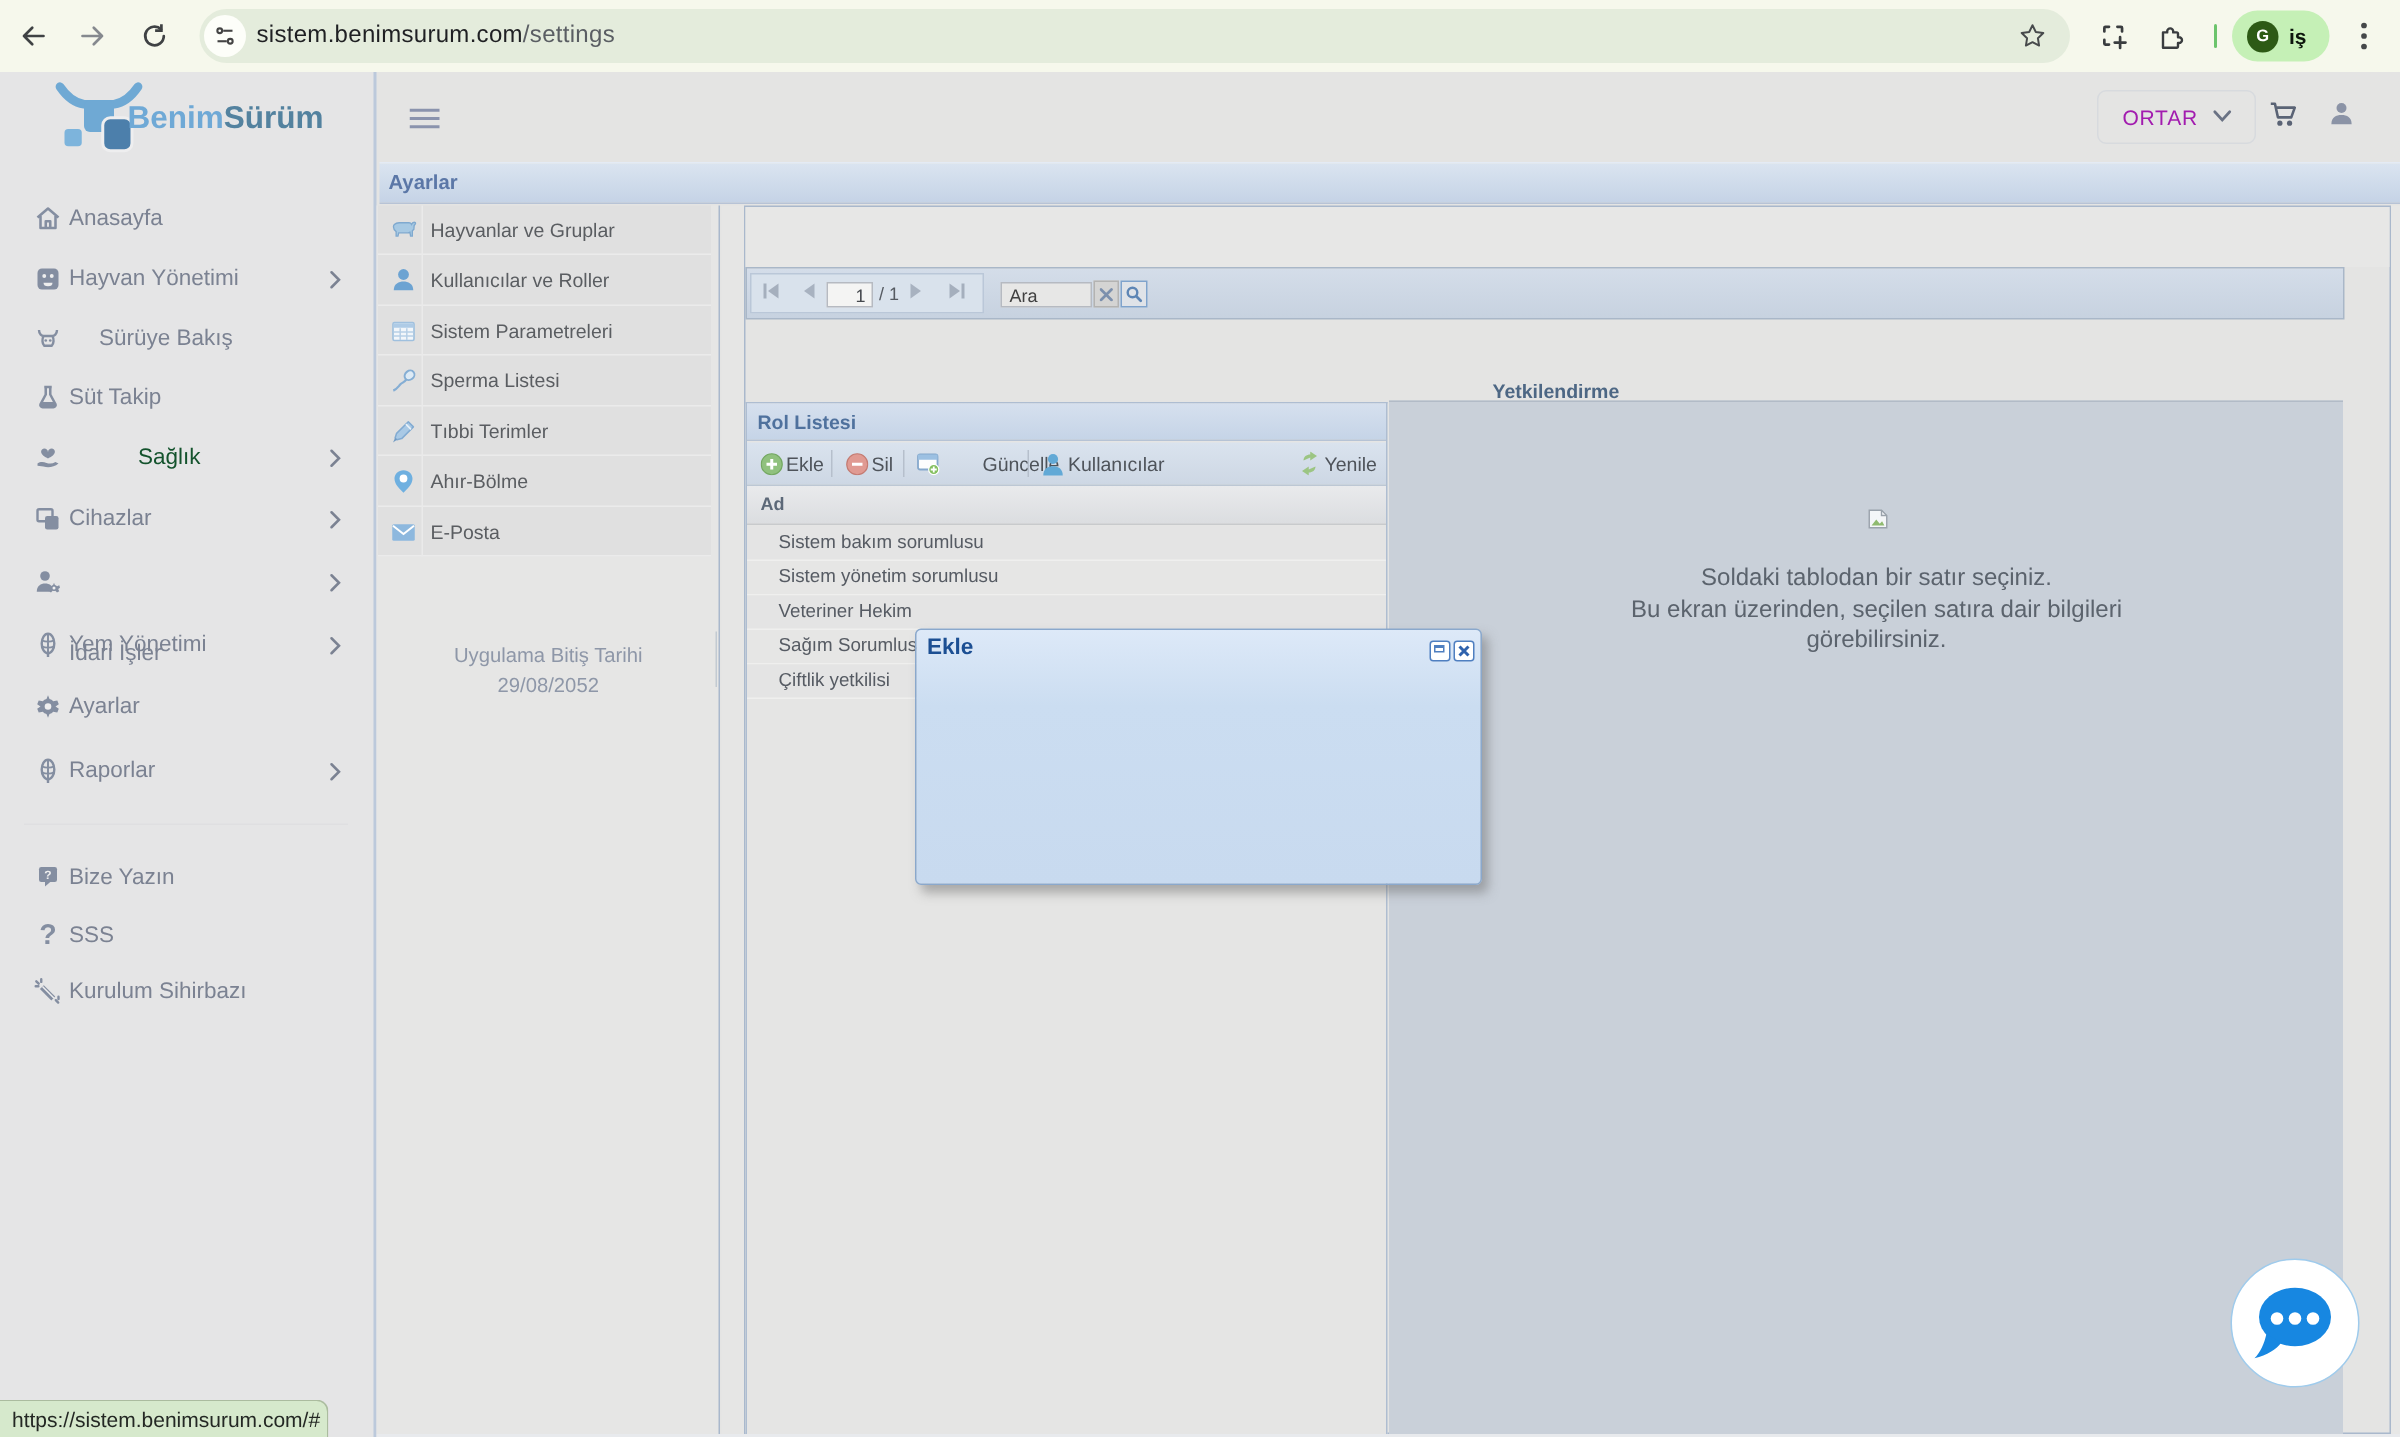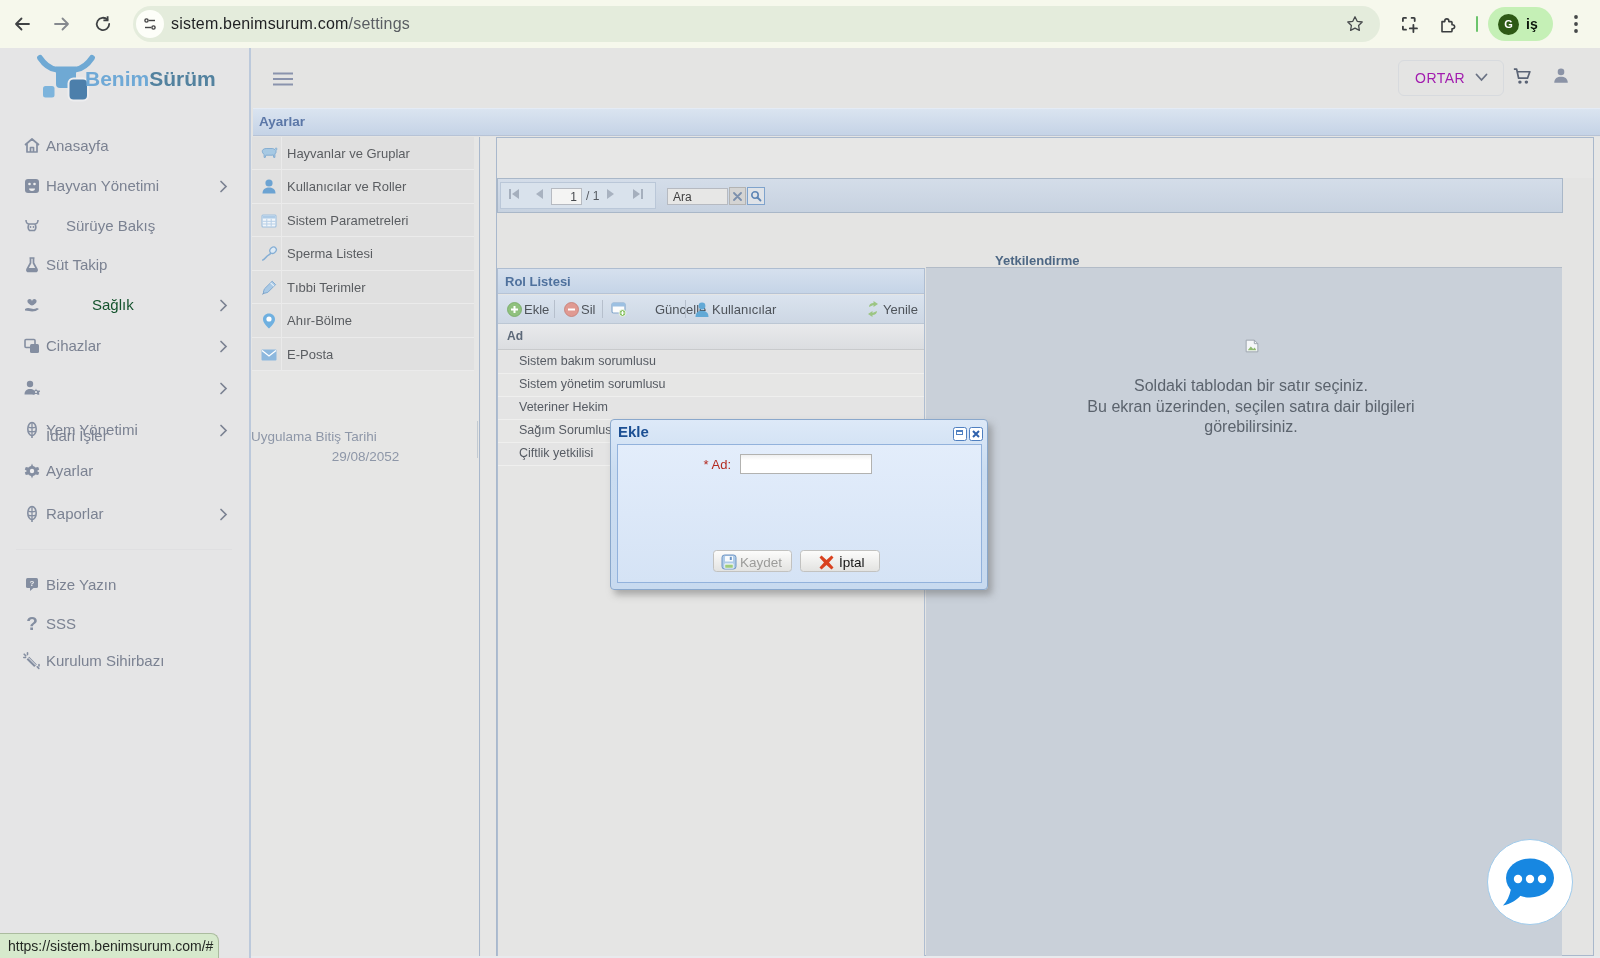--- a/index.html
+++ b/index.html
@@ -221,21 +221,21 @@
       </svg>
       <div class="abs" style="left:35px;top:176.15px;font-size:13px;color:#5a5d61;">Ahır-Bölme</div>
       <div class="abs" style="left:0;top:200.57999999999998px;width:222px;height:33.43px;border-bottom:1px solid #ebebeb;"></div>
       <svg class="abs" style="left:8px;top:208.57999999999998px;" width="18" height="18" viewBox="0 0 18 18">
         <rect x="1.5" y="3.5" width="15" height="11" rx="1" fill="#8db8de"></rect>
         <path d="M2 4.5 L9 10 L16 4.5" stroke="#fff" stroke-width="1.3" fill="none"></path>
       </svg>
       <div class="abs" style="left:35px;top:209.57999999999998px;font-size:13px;color:#5a5d61;">E-Posta</div>
       <div class="abs" style="left:29px;top:0;width:1px;height:234px;background:#eaeaea;"></div>
     </div>
-  <div class="abs" style="left:0;top:292px;width:229px;text-align:left;font-size:13.5px;color:#8e97a8;">Uygulama Bitiş Tarihi<br><span style="line-height:20px;"></span></div>
+  <div class="abs" style="left:0;top:292px;width:229px;text-align:center;font-size:13.5px;color:#8e97a8;">Uygulama Bitiş Tarihi<br><span style="line-height:20px;"></span></div>
   <div class="abs" style="left:0;top:312px;width:229px;text-align:center;font-size:13.5px;color:#8e97a8;">29/08/2052</div>
 </div>
 
 <div class="abs" style="left:481px;top:137px;width:15px;height:819px;background:#e6e6e5;"></div>
 <div class="abs" style="left:477px;top:421px;width:1px;height:37px;background:#c2cad2;"></div>
 
 <div class="abs" id="mainC" style="left:496px;top:137px;width:1098px;height:819px;border:1px solid #a9b8cc;background:#e4e4e3;">
 </div>
 
 <div class="abs" style="left:251px;top:956px;width:1349px;height:2px;background:#e8eaed;"></div>
@@ -338,40 +338,20 @@
 <div class="abs" id="dialog" style="left:610px;top:419px;width:378px;height:171px;background:linear-gradient(#dde9f8,#cbddf1 30%,#c8daef);border:1px solid #8aa8cc;border-radius:4px;box-shadow:4px 5px 7px rgba(110,110,110,0.5);">
   <div class="abs" style="left:7px;top:3px;font-size:15px;font-weight:bold;color:#1c4f93;">Ekle</div>
   <div class="abs" style="left:342px;top:7px;width:14px;height:14px;background:#fff;border:1.5px solid #4f7fc0;border-radius:2.5px;">
     <div class="abs" style="left:2px;top:2px;width:7px;height:5px;border:1px solid #4f7fc0;border-top:2px solid #4f7fc0;"></div>
   </div>
   <div class="abs" style="left:358px;top:7px;width:14px;height:14px;background:#fff;border:1.5px solid #4f7fc0;border-radius:2.5px;">
     <svg style="position:absolute;left:1.5px;top:1.5px;" width="8" height="8" viewBox="0 0 8 8">
       <path d="M1 1 L7 7 M7 1 L1 7" stroke="#2f62ad" stroke-width="2"></path>
     </svg>
   </div>
-  <div class="abs" id="dlgBody" style="left:6px;top:24px;width:365px;height:139px;border:1px solid #92b2dc;background:linear-gradient(#e3edfb 0%, #d5e3f5 100%);">
-    <div class="abs" style="left:0;top:12px;width:113px;text-align:right;font-size:13px;color:#b32a20;">* Ad:</div>
-    <div class="abs" style="left:122px;top:9px;width:132px;height:20px;background:linear-gradient(#f0f0f0,#fff 30%);border:1px solid #b2b2b0;"></div>
-    <div class="abs" id="btnKaydet" style="left:95px;top:105px;width:79px;height:22px;background:linear-gradient(#fcfcfb,#e3e3e1);border:1px solid #c2c2c0;border-radius:3.5px;">
-      <svg class="abs" style="left:7px;top:3px;" width="16" height="16" viewBox="0 0 16 16">
-        <rect x="1" y="1" width="14" height="14" rx="2.5" fill="#aecbe8" stroke="#6e95c4" stroke-width="1"></rect>
-        <rect x="4" y="2" width="8" height="5.5" rx="0.5" fill="#f6fafd"></rect>
-        <rect x="8.8" y="2.8" width="2" height="3.2" fill="#6e95c4"></rect>
-        <rect x="3.5" y="9.5" width="9" height="5" rx="0.5" fill="#fff"></rect>
-        <rect x="4.2" y="10.6" width="7.6" height="3.2" fill="#9fcb7e"></rect>
-      </svg>
-      <div class="abs" style="left:26px;top:4px;font-size:13.5px;color:#9c9c9a;">Kaydet</div>
-    </div>
-    <div class="abs" id="btnIptal" style="left:182px;top:105px;width:80px;height:22px;background:linear-gradient(#fcfcfb,#e3e3e1);border:1px solid #c2c2c0;border-radius:3.5px;">
-      <svg class="abs" style="left:18px;top:4px;" width="15" height="15" viewBox="0 0 15 15">
-        <path d="M2.5 0.5 L7.5 5 L12.5 0.5 L14.5 2.5 L10 7.5 L14.5 12.5 L12.5 14.5 L7.5 10 L2.5 14.5 L0.5 12.5 L5 7.5 L0.5 2.5 Z" fill="#d9411e"></path>
-      </svg>
-      <div class="abs" style="left:38px;top:4px;font-size:13.5px;color:#141414;">İptal</div>
-    </div>
-  </div>
 </div>
 
 <div class="abs" style="left:1487px;top:839px;width:86px;height:86px;background:#fff;border:1px solid #9fcbec;border-radius:50%;"></div>
 <svg class="abs" style="left:1497px;top:853px;" width="66" height="62" viewBox="0 0 66 62">
   <ellipse cx="33" cy="25" rx="24" ry="19.5" fill="#1787e1"></ellipse>
   <path d="M14 36 C12.5 43 10 48.5 6 52.5 C14.5 50.5 20.5 46.5 24 42 Z" fill="#1787e1"></path>
   <circle cx="21" cy="26" r="4.2" fill="#fff"></circle>
     <circle cx="33" cy="26" r="4.2" fill="#fff"></circle>
     <circle cx="45" cy="26" r="4.2" fill="#fff"></circle>
 </svg>

